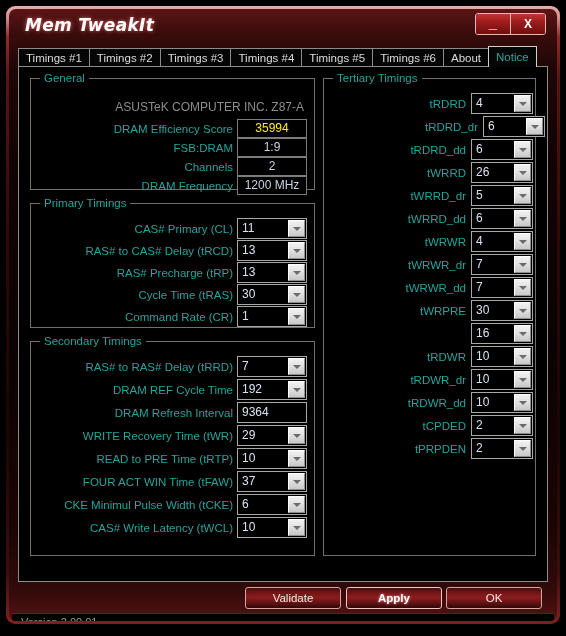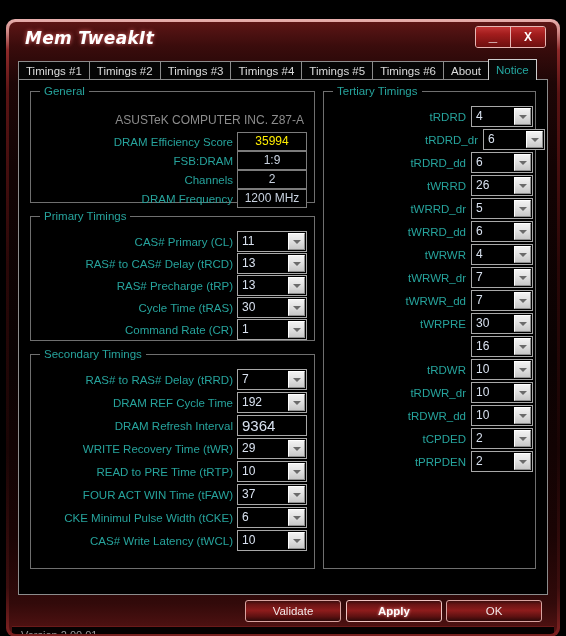--- a/index.html
+++ b/index.html
@@ -28,21 +28,20 @@
         #e8b0ae 0%,
         #d08a88 2%,
         #8e2a2a 5%,
         #5a1414 12%,
         #2a0808 40%,
         #1a0505 70%,
         #3c0e0e 92%,
         #7a2020 99%);
     padding: 2px;
     box-shadow: 0 0 3px #000;
-    margin-top: 13px;
   }
   #window-inner {
     position: absolute;
     left: 3px;
     top: 3px;
     width: 548px;
     height: 612px;
     box-sizing: border-box;
     border-radius: 7px;
     background:
@@ -259,21 +258,21 @@
     border: 1px solid #a8a8a8;
     height: 21px;
     position: relative;
     cursor: text;
   }
   .tinput .tval {
     position: absolute;
     left: 4px;
     top: 2px;
     color: #d9e2f0;
-    font-size: 15px;
+    font-size: 12px;
     line-height: 15px;
     white-space: nowrap;
   }
 
   
   #mbline {
     position: absolute;
     color: #8c8c8c;
     font-size: 12px;
     white-space: nowrap;

